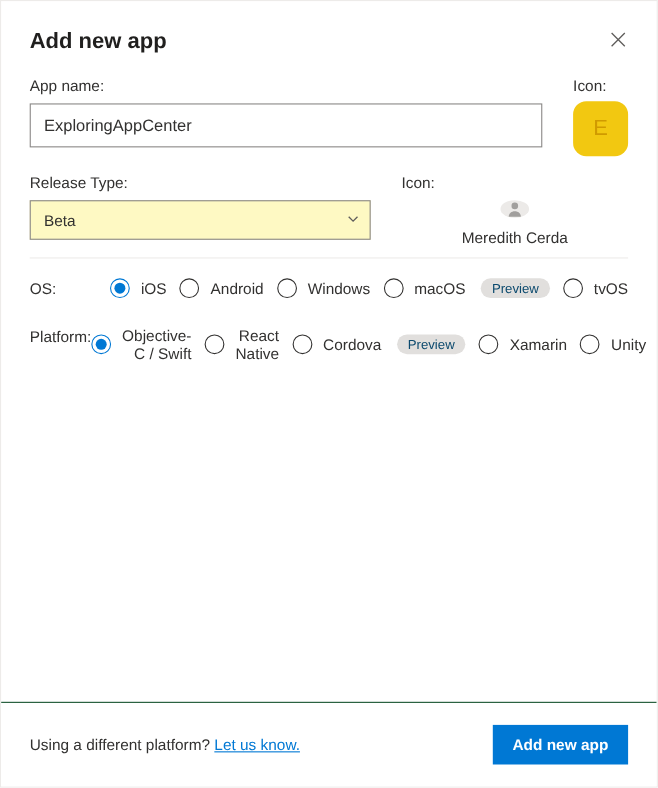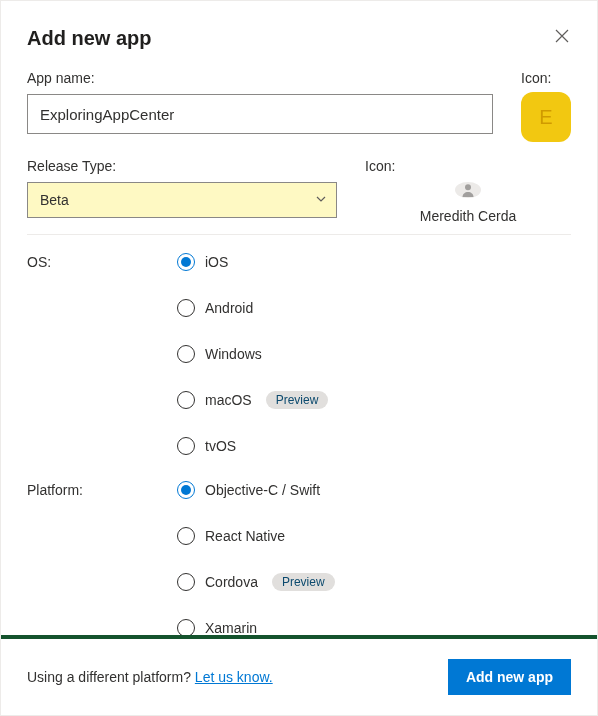--- a/index.html
+++ b/index.html
@@ -126,22 +126,22 @@
   .radio-section {
     display: flex;
     margin-bottom: 26px;
   }
   .radio-label-col {
     width: 150px;
     padding-top: 1px;
   }
   .radio-list {
     display: flex;
-    flex-direction: column;
-    gap: 28px;
+    flex-direction: row;
+    gap: 12px;
     text-align: right;
   }
   .radio-item {
     display: flex;
     align-items: center;
     gap: 10px;
     cursor: pointer;
   }
   .radio-circle {
     width: 18px;
@@ -169,21 +169,21 @@
   .badge {
     display: inline-block;
     background: #e1dfdd;
     color: #0c4a6e;
     font-size: 12px;
     padding: 2px 10px;
     border-radius: 10px;
     margin-left: 4px;
   }
   .footer {
-    border-top: 4px solid #14532d;
+    border-top: 1px solid #14532d;
     background: #fff;
     padding: 20px 26px;
     display: flex;
     justify-content: space-between;
     align-items: center;
   }
   .footer-text {
     font-size: 14px;
     color: #323130;
   }

